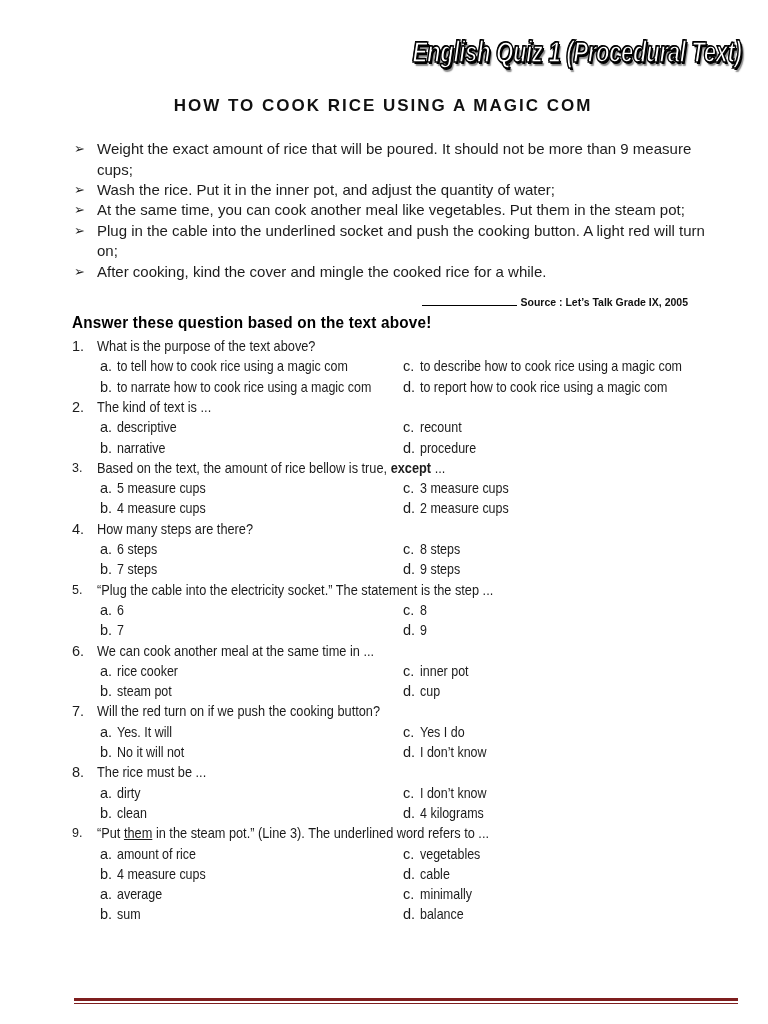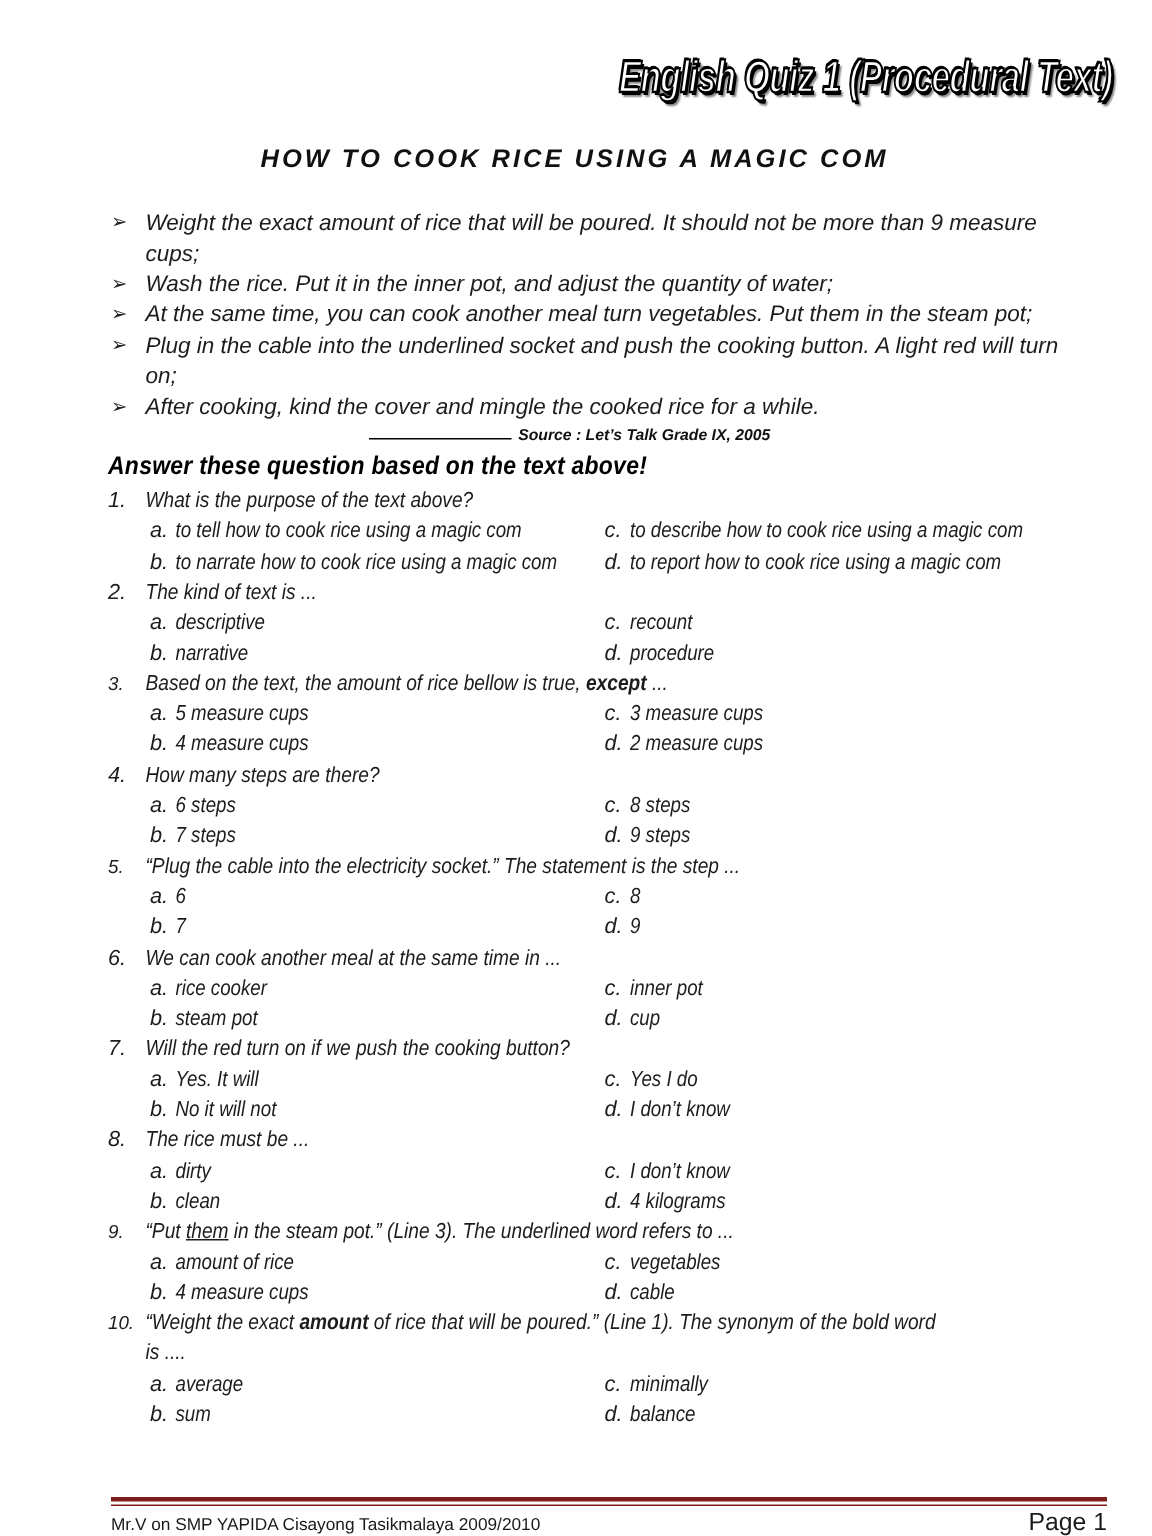--- a/index.html
+++ b/index.html
@@ -1,21 +1,21 @@
 <!DOCTYPE html>
 <html style="--rule: #7e1e1e;"><head>
 <meta charset="utf-8">
 <style>
   html,body{margin:0;padding:0;}
   body{
     width:768px;height:1024px;background:#ffffff;position:relative;overflow:hidden;
     font-family:"Liberation Sans",sans-serif;color:#1c1c1c;
     -webkit-font-smoothing:antialiased;
   }
-  .doc{padding:95px 44px 0 72px;font-style:italic;}
+  .doc{padding:95px 44px 0 72px;}
 
   
   .wordart{
     position:absolute;top:34px;right:26px;margin:0;
     font-family:"Liberation Sans",sans-serif;
     font-style:italic;font-weight:700;font-size:30px;line-height:1.2;
     white-space:nowrap;color:#ffffff;
     -webkit-text-stroke:1.6px #000;
     text-shadow:2px 2px 0 #000, 3.5px 3.5px 1.5px #8a8a8a, -1px -1px 0 #000;
     transform:scaleX(0.74);transform-origin:100% 50%;
@@ -29,21 +29,21 @@
     line-height:1.25;
   }
 
   
   ul.procedure{margin:23px 0 0 0;padding:0;list-style:none;font-size:15px;line-height:20.4px;}
   .p-item{display:flex;}
   .b-icon{width:23px;flex:none;padding-left:2px;font-family:"DejaVu Sans",sans-serif;font-size:13px;color:#222;}
   .b-text{flex:1;}
 
   
-  .source{margin-top:2px;text-align:center;padding-right:36px;font-size:10.5px;font-weight:700;color:#111;line-height:13px;}
+  .source{margin-top:14px;text-align:right;padding-right:36px;font-size:10.5px;font-weight:700;color:#111;line-height:13px;}
   .src-line{display:inline-block;width:95px;border-bottom:1.6px solid #000;height:2px;margin-right:4px;}
 
   
   .instruction{
     margin-top:4px;font-size:17px;font-weight:700;color:#000;
     letter-spacing:0.2px;line-height:20px;
     transform:scaleX(0.9);transform-origin:0 50%;white-space:nowrap;
   }
 
   
@@ -78,21 +78,21 @@
       <li class="p-item">
         <span class="b-icon">➢</span>
         <span class="b-text">Weight the exact amount of rice that will be poured. It should not be more than 9 measure cups;</span>
       </li>
       <li class="p-item">
         <span class="b-icon">➢</span>
         <span class="b-text">Wash the rice. Put it in the inner pot, and adjust the quantity of water;</span>
       </li>
       <li class="p-item">
         <span class="b-icon">➢</span>
-        <span class="b-text">At the same time, you can cook another meal turn vegetables. Put them in the steam pot;</span>
+        <span class="b-text">At the same time, you can cook another meal like vegetables. Put them in the steam pot;</span>
       </li>
       <li class="p-item">
         <span class="b-icon">➢</span>
         <span class="b-text">Plug in the cable into the underlined socket and push the cooking button. A light red will turn on;</span>
       </li>
       <li class="p-item">
         <span class="b-icon">➢</span>
         <span class="b-text">After cooking, kind the cover and mingle the cooked rice for a while.</span>
       </li>
     </ul>
@@ -314,24 +314,20 @@
             <span class="opt-letter">b.</span>
             <span class="opt-text">4 measure cups</span>
           </div>
           <div class="opt">
             <span class="opt-letter">d.</span>
             <span class="opt-text">cable</span>
           </div>
         </div>
       </div>
       <div class="question">
-        <div class="q-row">
-          <span class="q-num small">10.</span>
-          <span class="q-text"><span>“Weight the exact </span><span class="bold">amount</span><span> of rice that will be poured.” (Line 1). The synonym of the bold word is ....</span></span>
-        </div>
         <div class="options">
           <div class="opt">
             <span class="opt-letter">a.</span>
             <span class="opt-text">average</span>
           </div>
           <div class="opt">
             <span class="opt-letter">c.</span>
             <span class="opt-text">minimally</span>
           </div>
           <div class="opt">
@@ -342,17 +338,13 @@
             <span class="opt-letter">d.</span>
             <span class="opt-text">balance</span>
           </div>
         </div>
       </div>
     </div>
 </div>
 
 <div class="footer">
   <div class="rule"></div>
-  <div class="frow">
-    <span class="fleft">Mr.V on SMP YAPIDA Cisayong Tasikmalaya 2009/2010</span>
-    <span class="fpage">Page 1</span>
-  </div>
 </div>
 
 </body></html>

